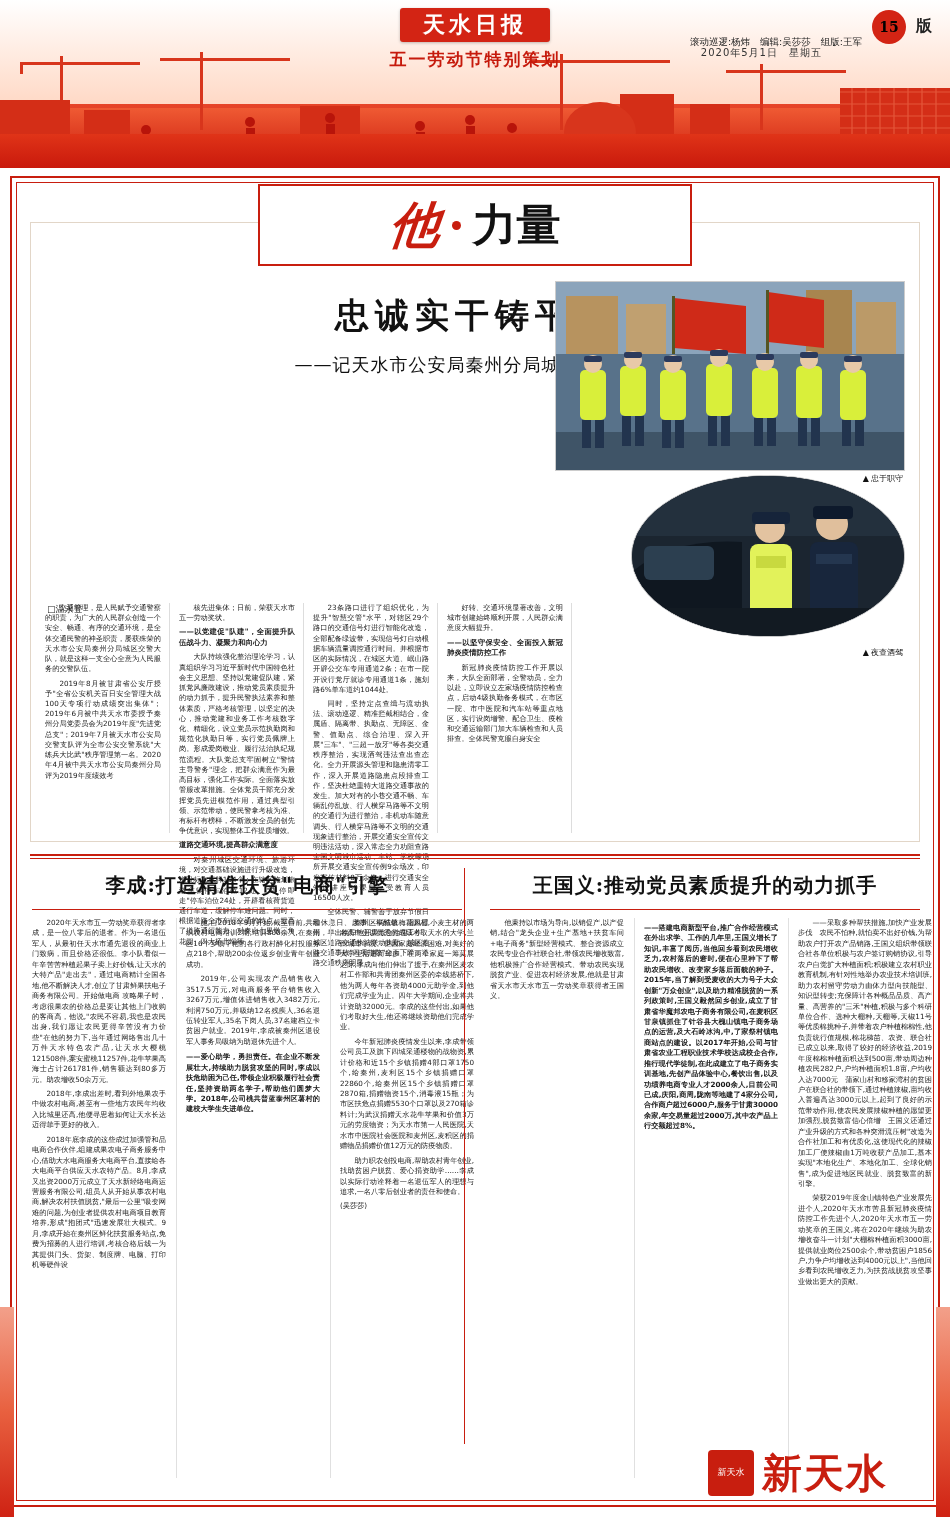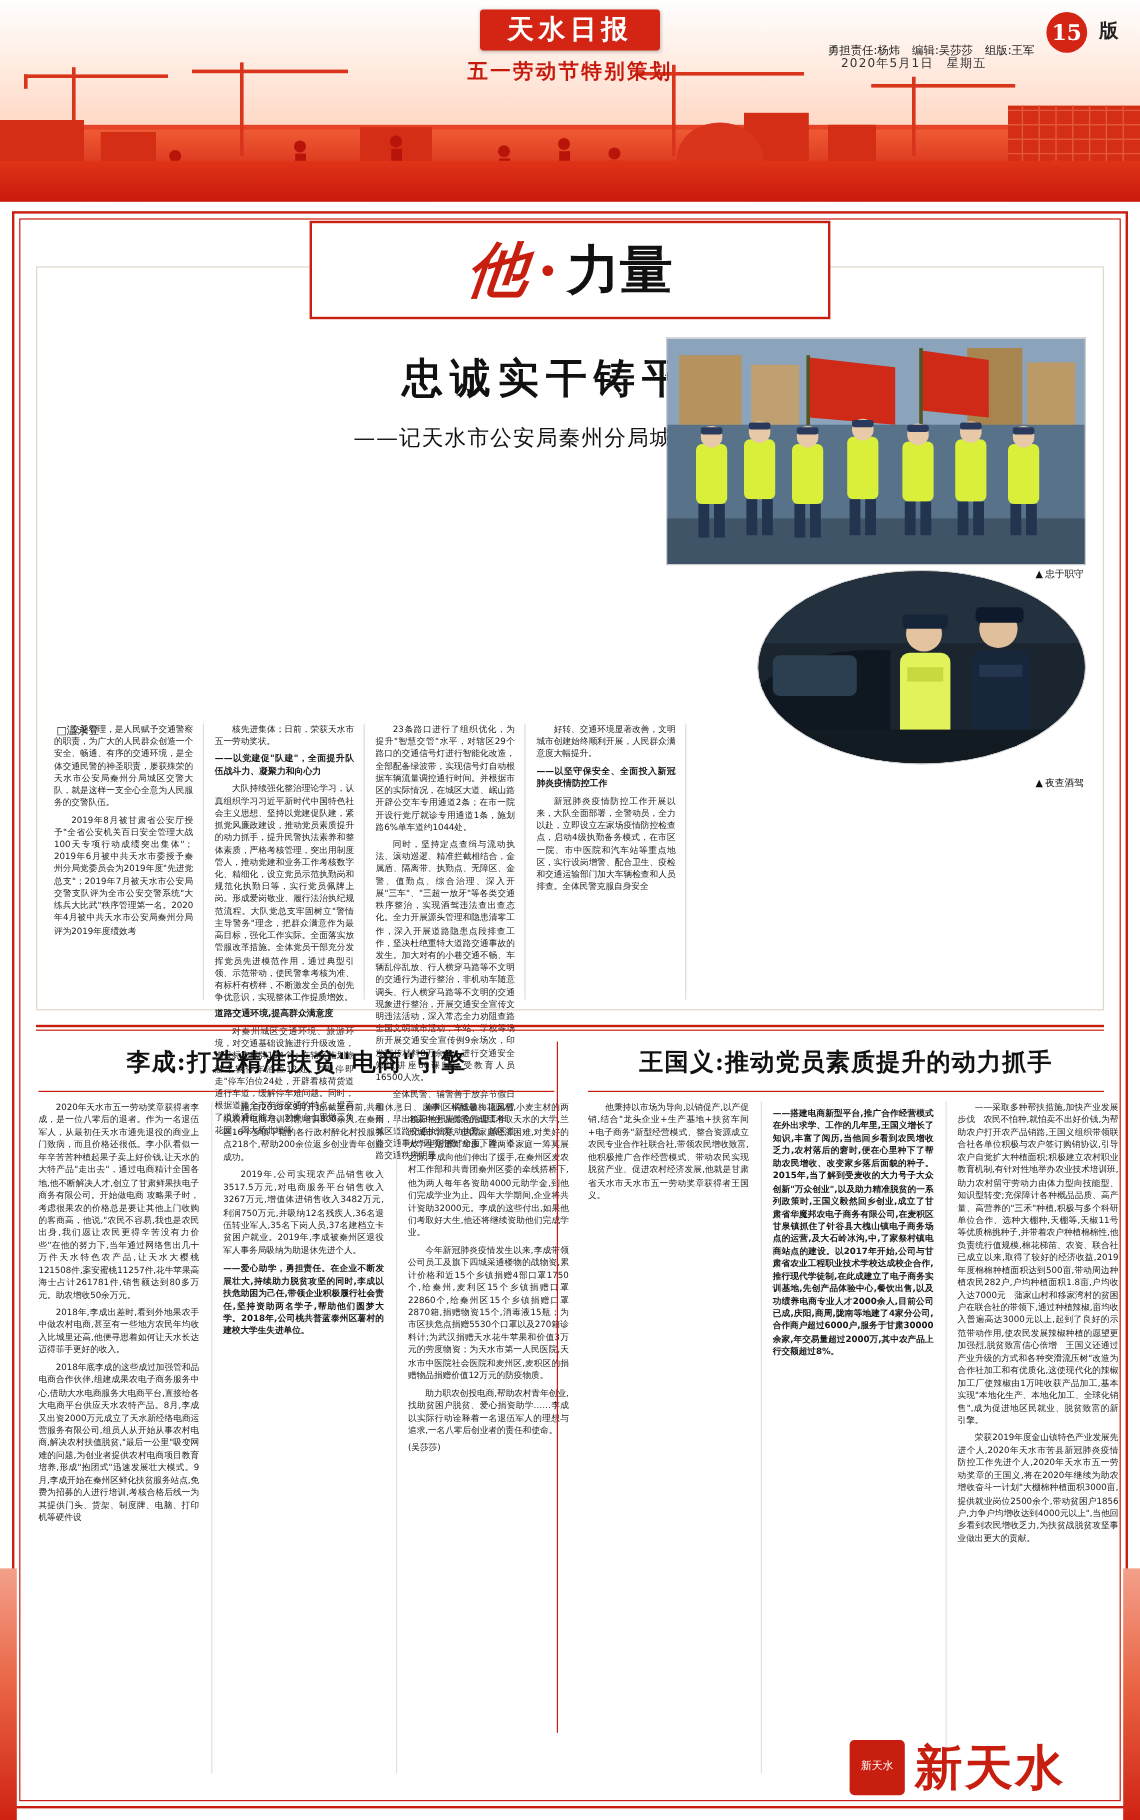--- a/index.html
+++ b/index.html
@@ -46,21 +46,21 @@
   .mh-date{
     position:absolute;right:128px;top:18px;font-size:10px;color:#333;letter-spacing:1px;margin-top:28px;
   }
   .mh-credits{
     position:absolute;right:88px;top:36px;font-size:9.5px;color:#222;
     display:flex;gap:10px;
   }
   .mh-credits span{white-space:nowrap;}
   .page-badge{
     position:absolute;right:44px;top:10px;width:34px;height:34px;border-radius:50%;
-    background:#d32414;color:#ffffff;font-size:18px;font-weight:bold;
+    background:#d32414;color:#000000;font-size:14px;font-weight:bold;
     display:flex;align-items:center;justify-content:center;
     font-family:"DejaVu Serif","Liberation Serif",serif;
   }
   .page-word{
     position:absolute;right:18px;top:16px;font-size:16px;font-weight:bold;color:#222;
   }
 
   
   .frame{
     position:absolute;left:10px;top:176px;width:930px;height:1331px;
@@ -232,21 +232,21 @@
       <rect x="0" y="100" width="950" height="20" fill="#c01a0c"></rect>
     </svg>
 
     <div class="redband"></div>
 
     <div class="paper-name">天水日报</div>
     <div class="special-plan">五一劳动节特别策划</div>
 
     <div class="mh-date">2020年5月1日　星期五</div>
     <div class="mh-credits">
-      <span>勇担责任:杨炜</span>
+      <span>滚动巡逻:杨炜</span>
       <span>编辑:吴莎莎</span>
       <span>组版:王军</span>
     </div>
     <div class="page-badge">15</div>
     <div class="page-word">版</div>
   </div>
 
   <div class="frame">
     <div class="frame-inner"></div>
   </div>
@@ -372,21 +372,21 @@
 
     <div class="cols-top">
       <div class="ct" style="left:0;">
         <p>交通管理，是人民赋予交通警察的职责，为广大的人民群众创造一个安全、畅通、有序的交通环境，是全体交通民警的神圣职责，屡获殊荣的天水市公安局秦州分局城区交警大队，就是这样一支全心全意为人民服务的交警队伍。</p>
         <p>2019年8月被甘肃省公安厅授予"全省公安机关百日安全管理大战100天专项行动成绩突出集体"；2019年6月被中共天水市委授予秦州分局党委员会为2019年度"先进党总支"；2019年7月被天水市公安局交警支队评为全市公安交警系统"大练兵大比武"秩序管理第一名。2020年4月被中共天水市公安局秦州分局评为2019年度绩效考</p>
       </div>
       <div class="vrule" style="left:124px;"></div>
       <div class="ct" style="left:134px;">
         <p>核先进集体；日前，荣获天水市五一劳动奖状。</p>
         <p class="sub">——以党建促"队建"，全面提升队伍战斗力、凝聚力和向心力</p>
-        <p>大队持续强化整治理论学习，认真组织学习习近平新时代中国特色社会主义思想、坚持以党建促队建，紧抓党风廉政建设，推动党员素质提升的动力抓手，提升民警执法素养和整体素质，严格考核管理，突出用制度管人，推动党建和业务工作考核数字化、精细化，设立党员示范执勤岗和规范化执勤日等，实行党员佩牌上岗。形成爱岗敬业、履行法治执纪规范流程。大队党总支牢固树立"警情主导警务"理念，把群众满意作为最高目标，强化工作实际。全面落实放管服改革措施。全体党员干部充分发挥党员先进模范作用，通过典型引领、示范带动，使民警拿考核为准、有标杆有榜样，不断激发全员的创先争优意识，实现整体工作提质增效。</p>
+        <p>大队持续强化整治理论学习，认真组织学习习近平新时代中国特色社会主义思想、坚持以党建促队建，紧抓党风廉政建设，推动党员素质提升的动力抓手，提升民警执法素养和整体素质，严格考核管理，以坚定的决心，推动党建和业务工作考核数字化、精细化，设立党员示范执勤岗和规范化执勤日等，实行党员佩牌上岗。形成爱岗敬业、履行法治执纪规范流程。大队党总支牢固树立"警情主导警务"理念，把群众满意作为最高目标，强化工作实际。全面落实放管服改革措施。全体党员干部充分发挥党员先进模范作用，通过典型引领、示范带动，使民警拿考核为准、有标杆有榜样，不断激发全员的创先争优意识，实现整体工作提质增效。</p>
         <p class="sub">道路交通环境,提高群众满意度</p>
         <p>对秦州城区交通环境、旅游环境，对交通基础设施进行升级改造，增设标志标牌194个；在辖区施划旅游车辆停车泊位12处、"即停即走"停车泊位24处，开辟看核荷货道通行车道，缓解停车难问题。同时，根据道路全市车行交通的特点，提高了道路通行能力。对秦山七里墩三角花园、四大桥北端等</p>
       </div>
       <div class="vrule" style="left:258px;"></div>
       <div class="ct" style="left:268px;">
         <p>23条路口进行了组织优化，为提升"智慧交管"水平，对辖区29个路口的交通信号灯进行智能化改造，全部配备绿波带，实现信号灯自动根据车辆流量调控通行时间。并根据市区的实际情况，在城区大道、岷山路开辟公交车专用通道2条；在市一院开设行党厅就诊专用通道1条，施划路6%单车道约1044处。</p>
         <p>同时，坚持定点查缉与流动执法、滚动巡逻、精准拦截相结合，金属盾、隔离带、执勤点、无障区、金警、值勤点、综合治理、深入开展"三车"、"三超一放牙"等各类交通秩序整治，实现酒驾违法查出查态化。全力开展源头管理和隐患清零工作，深入开展道路隐患点段排查工作，坚决杜绝重特大道路交通事故的发生。加大对有的小巷交通不畅、车辆乱停乱放、行人横穿马路等不文明的交通行为进行整治，非机动车随意调头、行人横穿马路等不文明的交通现象进行整治，开展交通安全宣传文明违法活动，深入常态全力劝阻查路全国文明城市活动，车站、学校等场所开展交通安全宣传例9余场次，印发宣传材料8万余份，进行交通安全知识讲座80课时，受教育人员16500人次。</p>
         <p>全体民警、辅警善于放弃节假日和休息日、废事、斗酷暑、顶风冒雨，早出晚归地开展综合治理工作、城区道路交通执法联动执勤、城区道路交通事故"四项指数"全面下降，道路交通秩序明显</p>
       </div>
       <div class="vrule" style="left:392px;"></div>

